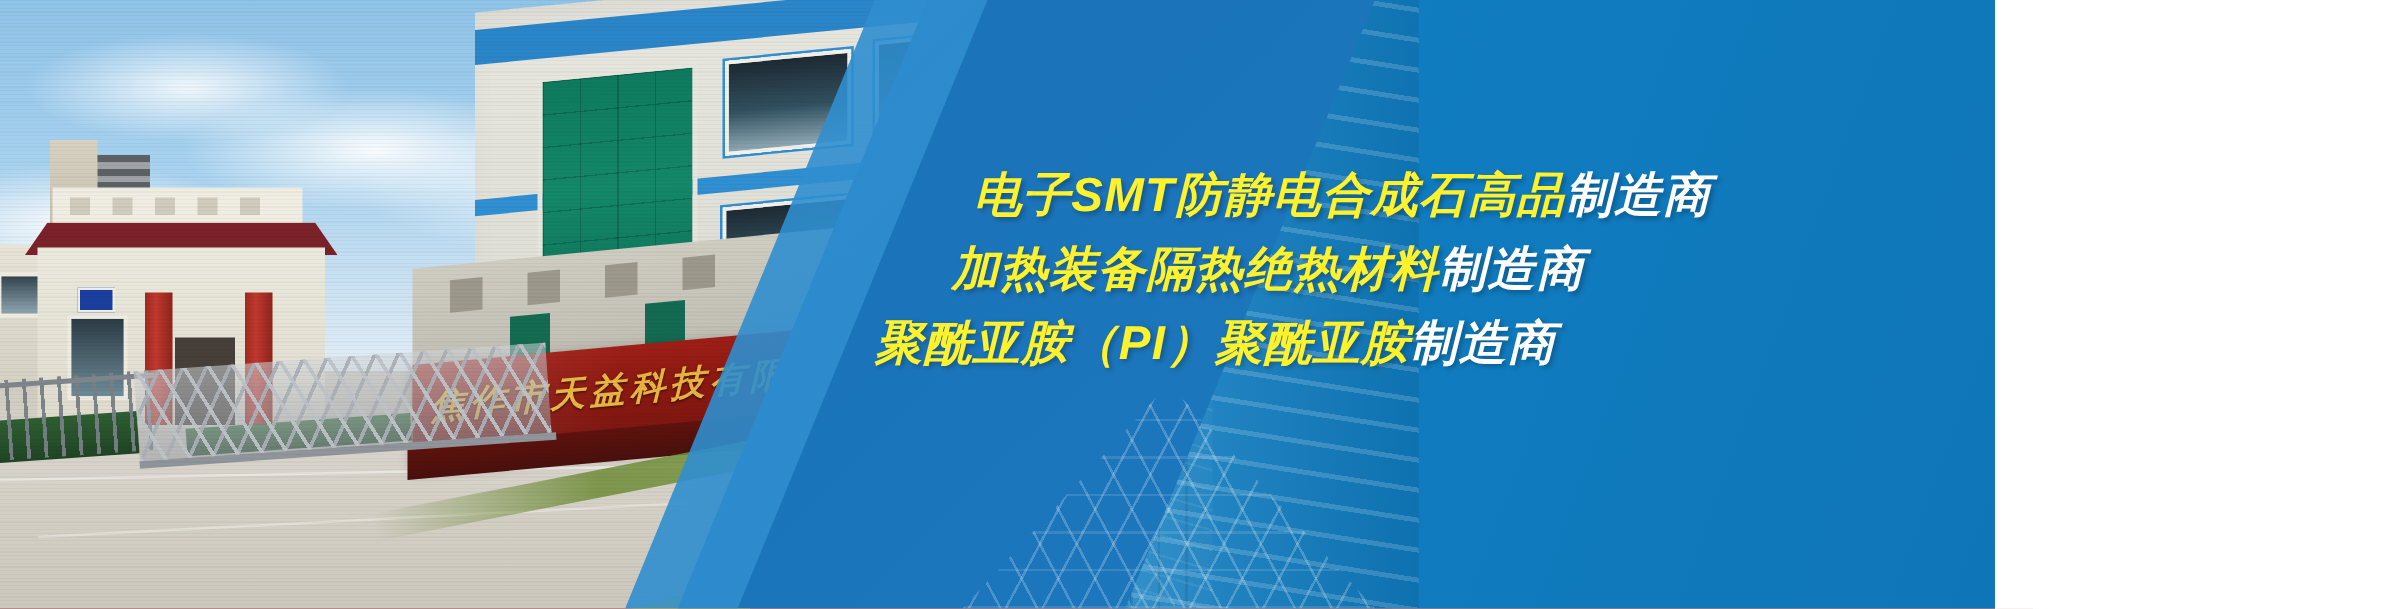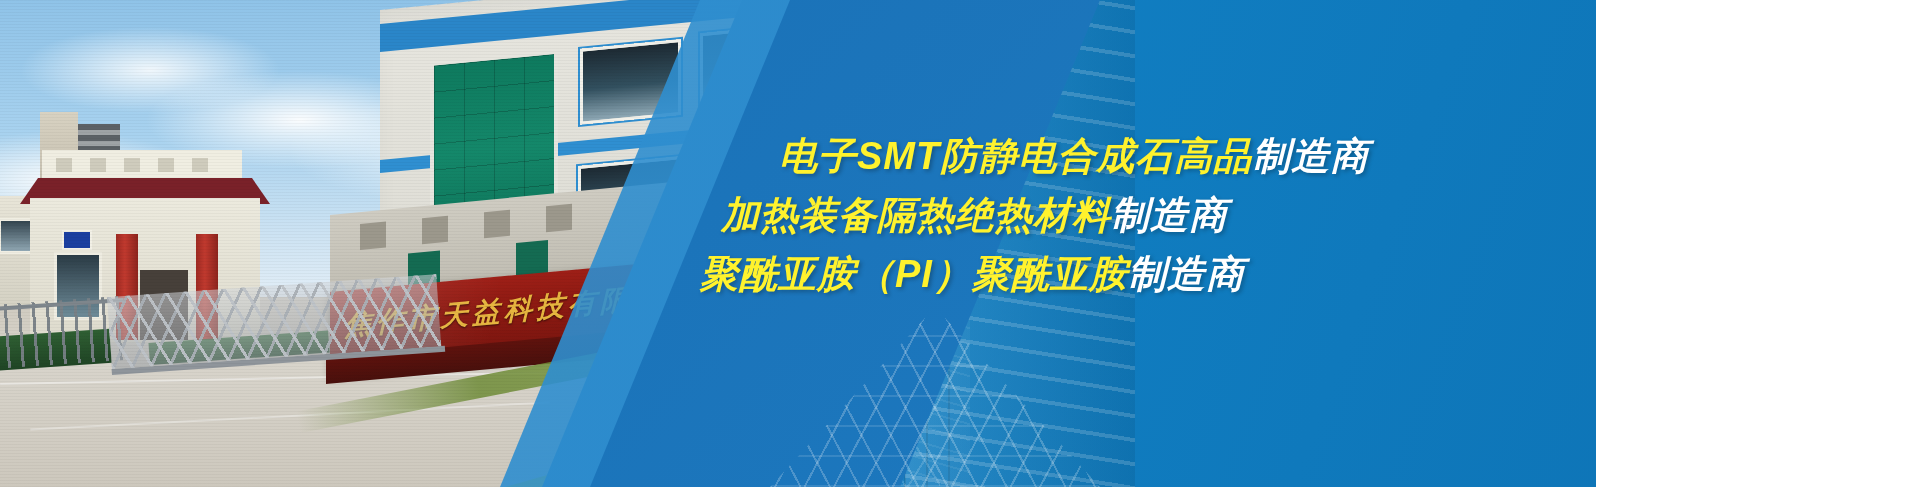--- a/index.html
+++ b/index.html
@@ -381,21 +381,21 @@
     font-style: italic;
     font-size: 38px;
     letter-spacing: 1px;
     text-shadow: 2px 2px 4px rgba(0,0,0,.28);
     font-family: "Liberation Sans", "DejaVu Sans", sans-serif;
   }
   .line .hl { color: #fff22d; }
   .line .wh { color: #ffffff; }
 
   .line.l1 { left: 779px; top: 131px; }
-  .line.l2 { left: 721px; top: 190px; text-align: right; }
+  .line.l2 { left: 761px; top: 190px; text-align: right; }
   .line.l3 { left: 700px; top: 249px; }
 </style>
 </head>
 <body>
 
 <div class="banner">
 
   <div class="photo">
     <div class="sky"></div>
     <div class="ground"></div>

